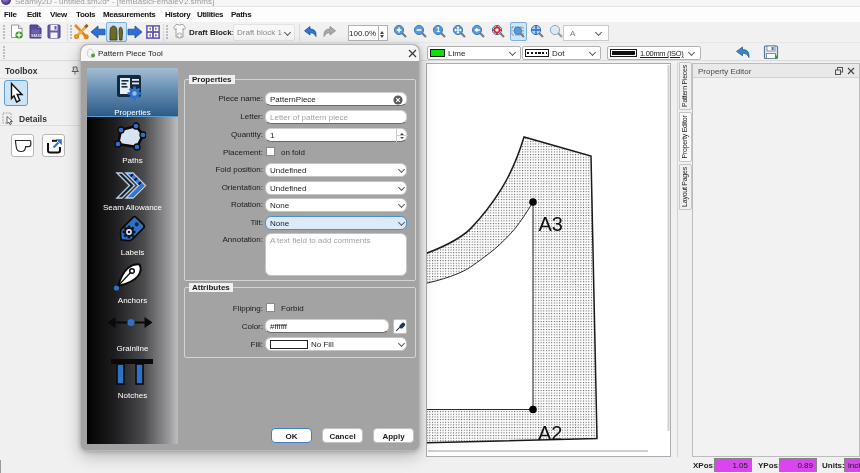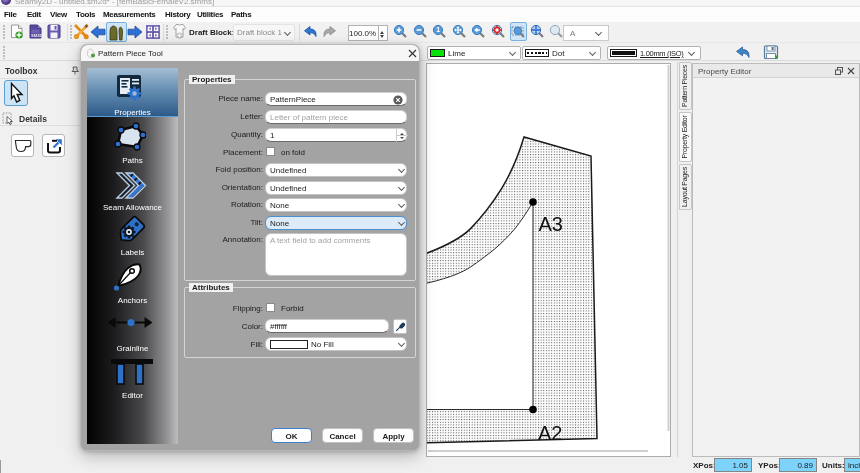--- a/index.html
+++ b/index.html
@@ -25,21 +25,21 @@
 .toolbtn { position:absolute; background:#fff; border:1px solid #b6b6b6; border-radius:3px; }
 
 #canvas { left:426px; top:63px; width:245px; height:394px; background:#fff; border:1px solid #a9adb2; overflow:hidden; }
 
 .vtab { position:absolute; left:679px; width:13px; background:#f0f0f0; border:1px solid #c6c6c6; border-radius:0 2px 2px 0; overflow:hidden; }
 .vtab span { position:absolute; left:1px; top:50%; writing-mode:vertical-rl; transform:translateY(-50%) rotate(180deg); font-size:7px; color:#222; white-space:nowrap; letter-spacing:-0.25px; }
 #rightpanel { left:692px; top:63px; width:168px; height:394px; background:#f2f2f2; border:1px solid #bcbcbc; }
 #rptitle { position:absolute; left:0; top:0; width:100%; height:14px; background:#e9e9e9; border-bottom:1px solid #d2d2d2; }
 
 .stl { position:absolute; top:461px; font-size:8px; font-weight:700; color:#1c1c1c; }
-.stbox { position:absolute; top:458px; height:14px; background:#7dd3fc; border:1px solid #858585; font-size:8px; color:#1c1c1c; text-align:right; padding:2px 3px 0 0; }
+.stbox { position:absolute; top:458px; height:14px; background:#d946ef; border:1px solid #858585; font-size:8px; color:#1c1c1c; text-align:right; padding:2px 3px 0 0; }
 
 #dialog { left:80px; top:44px; width:340px; height:407px; background:#a3a3a3; border:1px solid #b7b7b7; border-radius:7px; box-shadow:0 5px 16px rgba(0,0,0,.25), 0 1px 4px rgba(0,0,0,.18); }
 #dlgtitle { position:absolute; left:0; top:0; width:100%; height:16px; background:#f6f6f6; border-radius:7px 7px 0 0; }
 #sidebar { position:absolute; left:6px; top:23px; width:91px; height:376px; background:linear-gradient(90deg, #020202 0%, #1d1d1f 30%, #4a4a4c 62%, #949496 88%, #bdbdbf 100%); }
 .sbitem { position:absolute; left:0; width:91px; text-align:center; color:#fff; font-size:8px; }
 .grouplbl { position:absolute; font-size:8px; font-weight:700; color:#1b1b1b; background:#f0f0f0; padding:0 3px; }
 .groupbox { position:absolute; border:1px solid #d4d4d4; border-radius:2px; }
 .flabel { position:absolute; font-size:8px; color:#1b1b1b; text-align:right; width:100px; }
 .finput { position:absolute; width:142px; height:14px; background:#fff; border:1px solid #cfcfcf; border-bottom-color:#6a6a6a; border-radius:6px; font-size:8px; color:#1b1b1b; padding:2px 4px 0 4px; }
 .fsel { border:1px solid #c4c4c4 !important; }
@@ -388,21 +388,21 @@
       <path d="M9.5 1 L1.5 6.5 L9.5 12 Z" fill="#0a0a0a"></path>
       <path d="M38.5 1 L46.5 6.5 L38.5 12 Z" fill="#0a0a0a"></path>
       <circle cx="25" cy="6.5" r="3.6" fill="#2e72c8"></circle>
     </svg>
     <span class="sbitem" style="top:276px;">Grainline</span>
     <svg style="position:absolute; left:22px; top:289px;" width="46" height="30" viewBox="0 0 46 30">
       <rect x="2" y="2" width="42" height="5" fill="#0a0a0a"></rect>
       <rect x="8" y="7" width="7" height="20" fill="#2e72c8" stroke="#0a0a0a" stroke-width="1.6"></rect>
       <rect x="27" y="7" width="7" height="20" fill="#2e72c8" stroke="#0a0a0a" stroke-width="1.6"></rect>
     </svg>
-    <span class="sbitem" style="top:323px;">Editor</span>
+    <span class="sbitem" style="top:323px;">Notches</span>
   </div>
 
   <div class="groupbox" style="left:103px; top:34px; width:232px; height:202px;"></div>
   <div class="grouplbl" style="left:108px; top:30px;">Properties</div>
   <span class="flabel" style="left:82px; top:49px;">Piece name:</span>
   <div class="finput" style="left:184px; top:47px;">PatternPiece</div>
   <svg style="position:absolute; left:312px; top:50px;" width="10" height="10" viewBox="0 0 10 10">
       <circle cx="5" cy="5" r="4.6" fill="#5a5a5a"></circle>
       <path d="M3.2 3.2 L6.8 6.8 M6.8 3.2 L3.2 6.8" stroke="#fff" stroke-width="1.1"></path>
     </svg>

